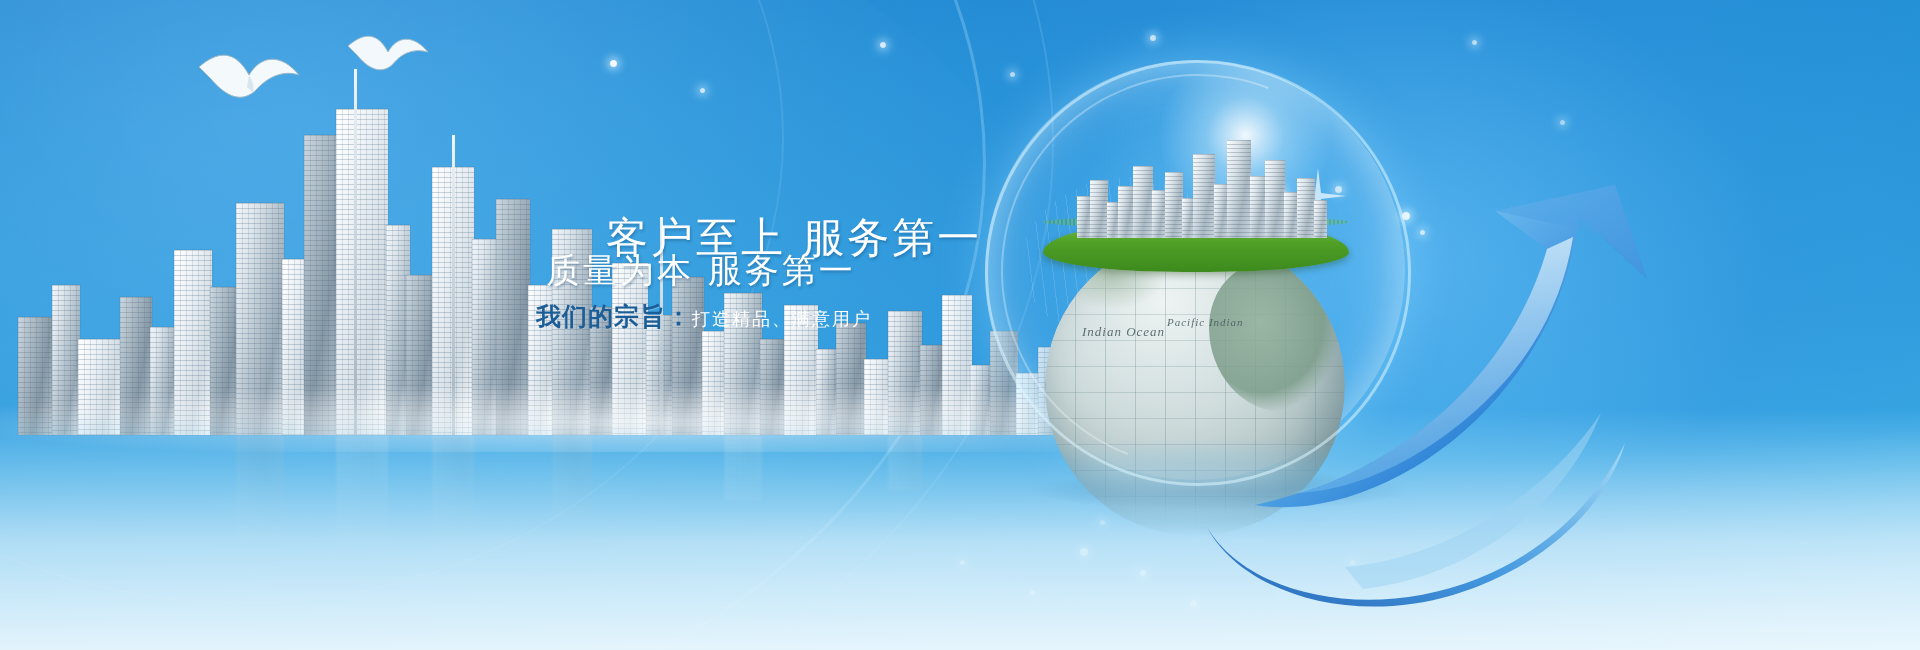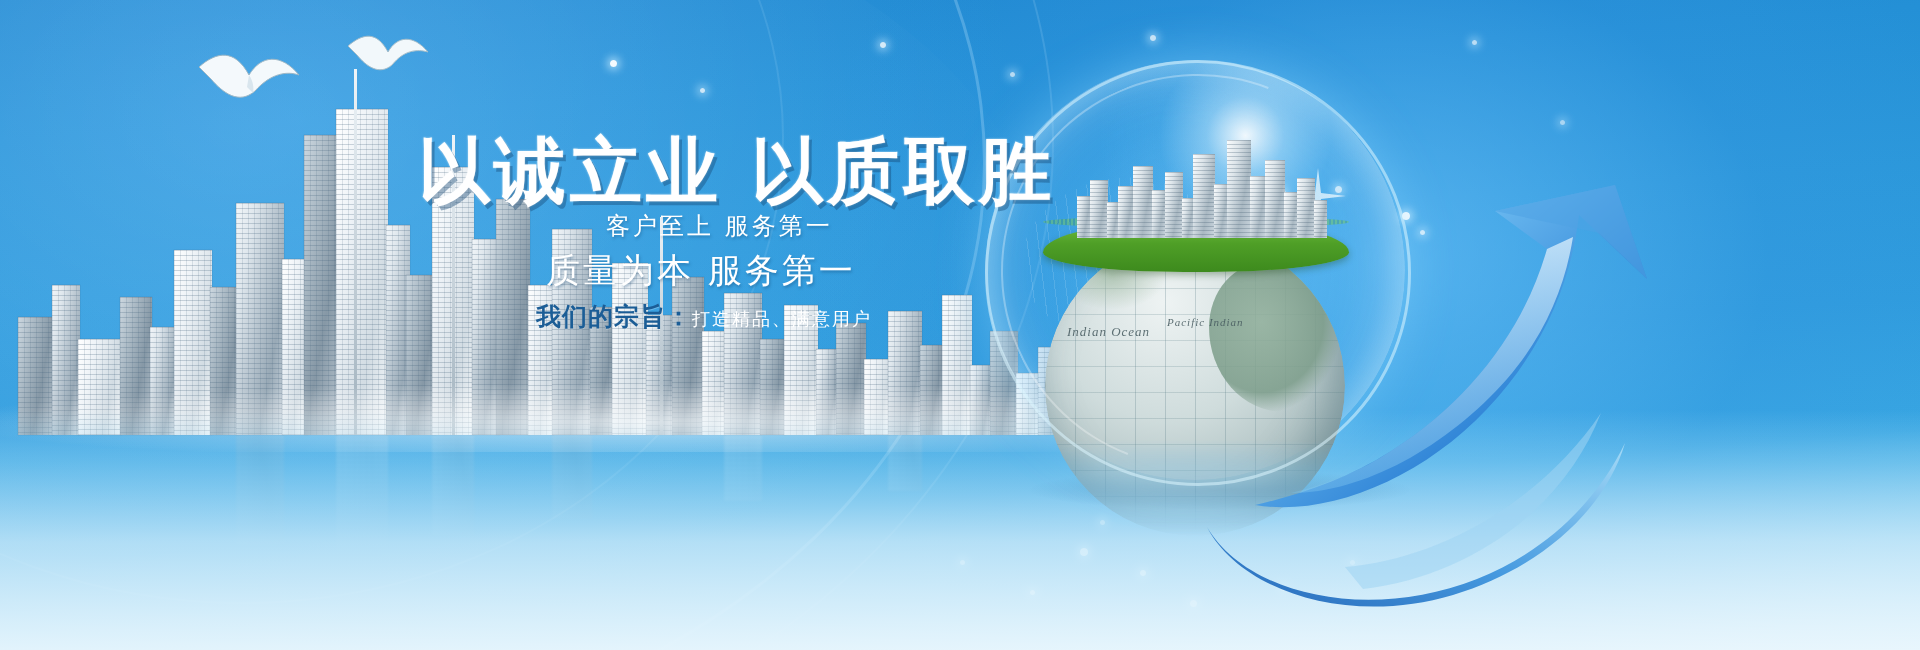--- a/index.html
+++ b/index.html
@@ -62,21 +62,21 @@
     font-size:72px;font-weight:bold;letter-spacing:4px;color:#ffffff;
     font-family:"DejaVu Sans","Liberation Sans",sans-serif;
     text-shadow:3px 4px 0 rgba(20,70,115,0.40), 0 0 2px rgba(255,255,255,0.8);
     white-space:nowrap;
   }
   .sub{
     position:absolute;color:#ffffff;white-space:nowrap;
     font-family:"DejaVu Sans","Liberation Sans",sans-serif;
     text-shadow:1px 2px 3px rgba(20,70,115,0.40);
   }
-  .sub.l1{left:606px;top:210px;font-size:24px;letter-spacing:3px;}
+  .sub.l1{left:606px;top:210px;font-size:42px;letter-spacing:3px;}
   .sub.l2{left:546px;top:248px;font-size:34px;letter-spacing:3px;}
   .motto{position:absolute;left:536px;top:300px;white-space:nowrap;
      font-family:"DejaVu Sans","Liberation Sans",sans-serif;}
   .motto .mk{font-size:25px;font-weight:bold;color:#1b5d96;letter-spacing:1px;
      text-shadow:0 1px 0 rgba(255,255,255,0.25);}
   .motto .mv{font-size:18px;color:#ffffff;letter-spacing:2px;}
 
   
   .sphere-wrap{position:absolute;left:985px;top:60px;width:470px;height:420px;}
   .bubble{position:absolute;left:0;top:0;width:420px;height:420px;border-radius:50%;
@@ -243,21 +243,21 @@
 
   <div class="sph-shadow"></div>
   <div class="sphere-wrap">
     <div class="bubble"></div>
     <div class="grid-globe"></div>
 
     <div class="earth">
       <div class="merid"></div>
       <div class="landA"></div>
       <div class="landB"></div>
-      <div class="ocean-lbl" style="left:22px;top:88px;">Indian Ocean</div>
+      <div class="ocean-lbl" style="left:37px;top:88px;">Indian Ocean</div>
       <div class="ocean-lbl" style="left:122px;top:80px;font-size:11px;">Pacific Indian</div>
     </div>
 
     <div class="grass"></div>
 
     <div class="city-in">
       <div class="b" style="left:0px;width:14px;height:42px;"></div>
       <div class="b" style="left:13px;width:18px;height:58px;"></div>
       <div class="b" style="left:30px;width:12px;height:36px;"></div>
       <div class="b" style="left:41px;width:16px;height:52px;"></div>
@@ -306,20 +306,19 @@
              C330 152 276 226 196 276 C152 304 104 320 60 330 Z" fill="url(#gA)"></path>
 
     <path d="M96 318 C168 318 252 272 312 204 C350 160 370 112 378 62
              L352 74 C330 152 276 226 196 276 C166 296 130 310 96 318 Z" fill="url(#gC)" opacity="0.75"></path>
 
     <path d="M150 392 C248 384 348 324 406 238 C368 336 272 402 168 414 Z" fill="#9fd4f3" opacity="0.55"></path>
 
     <path d="M300 36 L420 10 L452 104 L404 58 Z" fill="#4fa3e4" opacity="0.55"></path>
   </svg>
 
-  <div class="headline">以诚立业  以质取胜</div>
   <div class="sub l1">客户至上   服务第一</div>
   <div class="sub l2">质量为本   服务第一</div>
   <div class="motto">
     <span class="mk">我们的宗旨：</span><span class="mv">打造精品、满意用户</span>
   </div>
 
 </div>
 
 </body></html>

